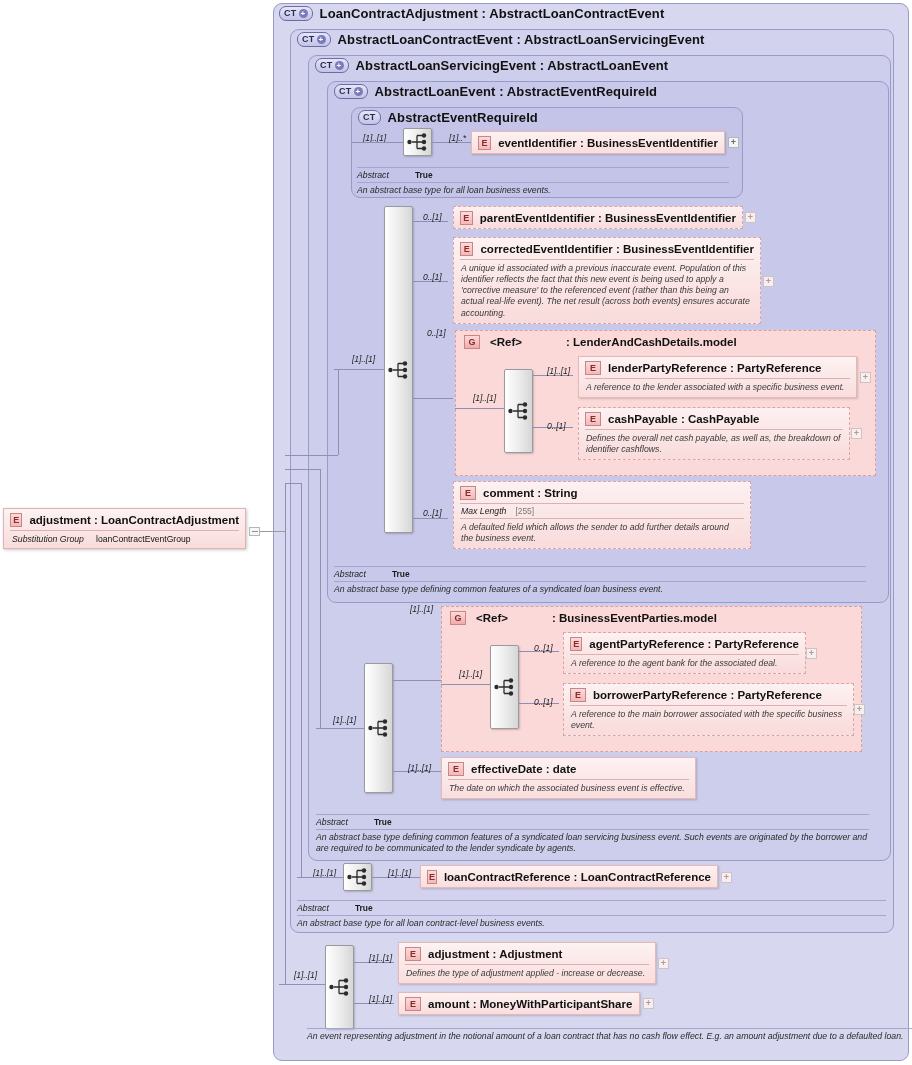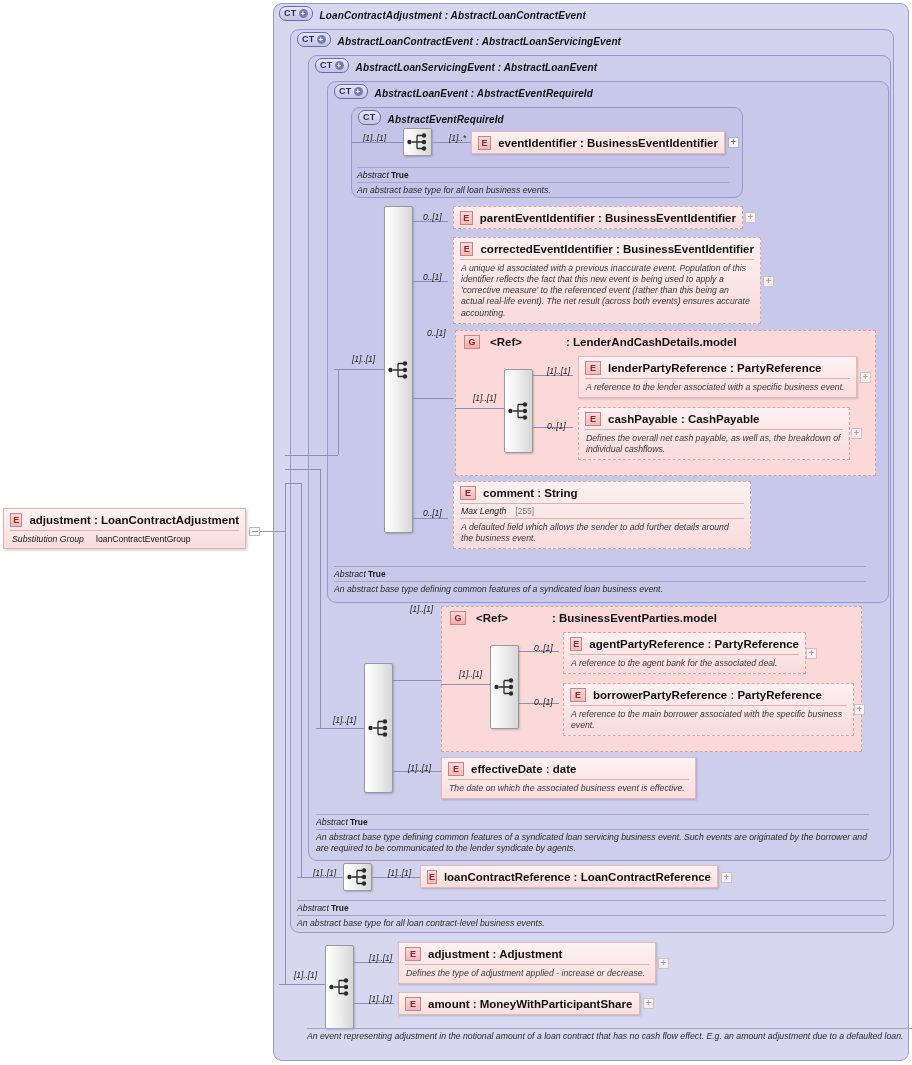--- a/index.html
+++ b/index.html
@@ -60,25 +60,24 @@
     width: 9px; height: 9px;
     border-radius: 50%;
     background: #7b7bbb;
     color: #fff;
     font-size: 8px;
     line-height: 9px;
     text-align: center;
     font-weight: bold;
   }
   .ct-title {
-    font-size: 10px;
+    font-size: 13px;
     color: #111;
     font-weight: bold;
     letter-spacing: .1px;
-    font-style: italic;
   }
 
   
   .el {
     position: absolute;
     background: linear-gradient(180deg,#fdf2f2 0%, #fadddd 100%);
     border: 1px solid #e6b9b9;
     box-shadow: 1px 1px 2px rgba(0,0,0,.18);
   }
   .el.optional {
@@ -217,21 +216,21 @@
 
   
   .foot {
     position: absolute;
     left: 0; right: 0;
   }
   .foot .rule { height: 1px; background: #a6a6cc; }
   .foot .absrow {
     display: flex;
     align-items: center;
-    gap: 2px;
+    gap: 26px;
     padding: 2px 0 2px 0;
     font-size: 8.7px;
   }
   .foot .absrow .k { font-style: italic; color: #1c1c1c; }
   .foot .absrow .v { color: #1c1c1c; font-weight: bold; font-size: 8.4px; }
   .foot .note {
     font-size: 8.7px;
     font-style: italic;
     color: #2a2a2a;
     line-height: 1.3;
@@ -412,21 +411,21 @@
   </div>
   <div class="exp dim" style="left:860px; top:372px;">+</div>
 
   <div class="card" style="left:547px; top:421px;">0..[1]</div>
   <div class="el optional" style="left:578px; top:407px; width:272px;">
     <div class="el-head">
       <span class="e-badge">E</span>
       <span class="e-name">cashPayable : CashPayable</span>
     </div>
     <div class="el-rule"></div>
-    <div class="el-desc">Defines the overall net cash payable, as well as, the breakdown of individual cashflows.</div>
+    <div class="el-desc">Defines the overall net cash payable, as well as, the breakdown of identifier cashflows.</div>
   </div>
   <div class="exp dim" style="left:851px; top:428px;">+</div>
 
   <div class="card" style="left:423px; top:508px;">0..[1]</div>
   <div class="el optional" style="left:453px; top:481px; width:298px;">
     <div class="el-head">
       <span class="e-badge">E</span>
       <span class="e-name">comment : String</span>
     </div>
     <div class="el-rule"></div>

